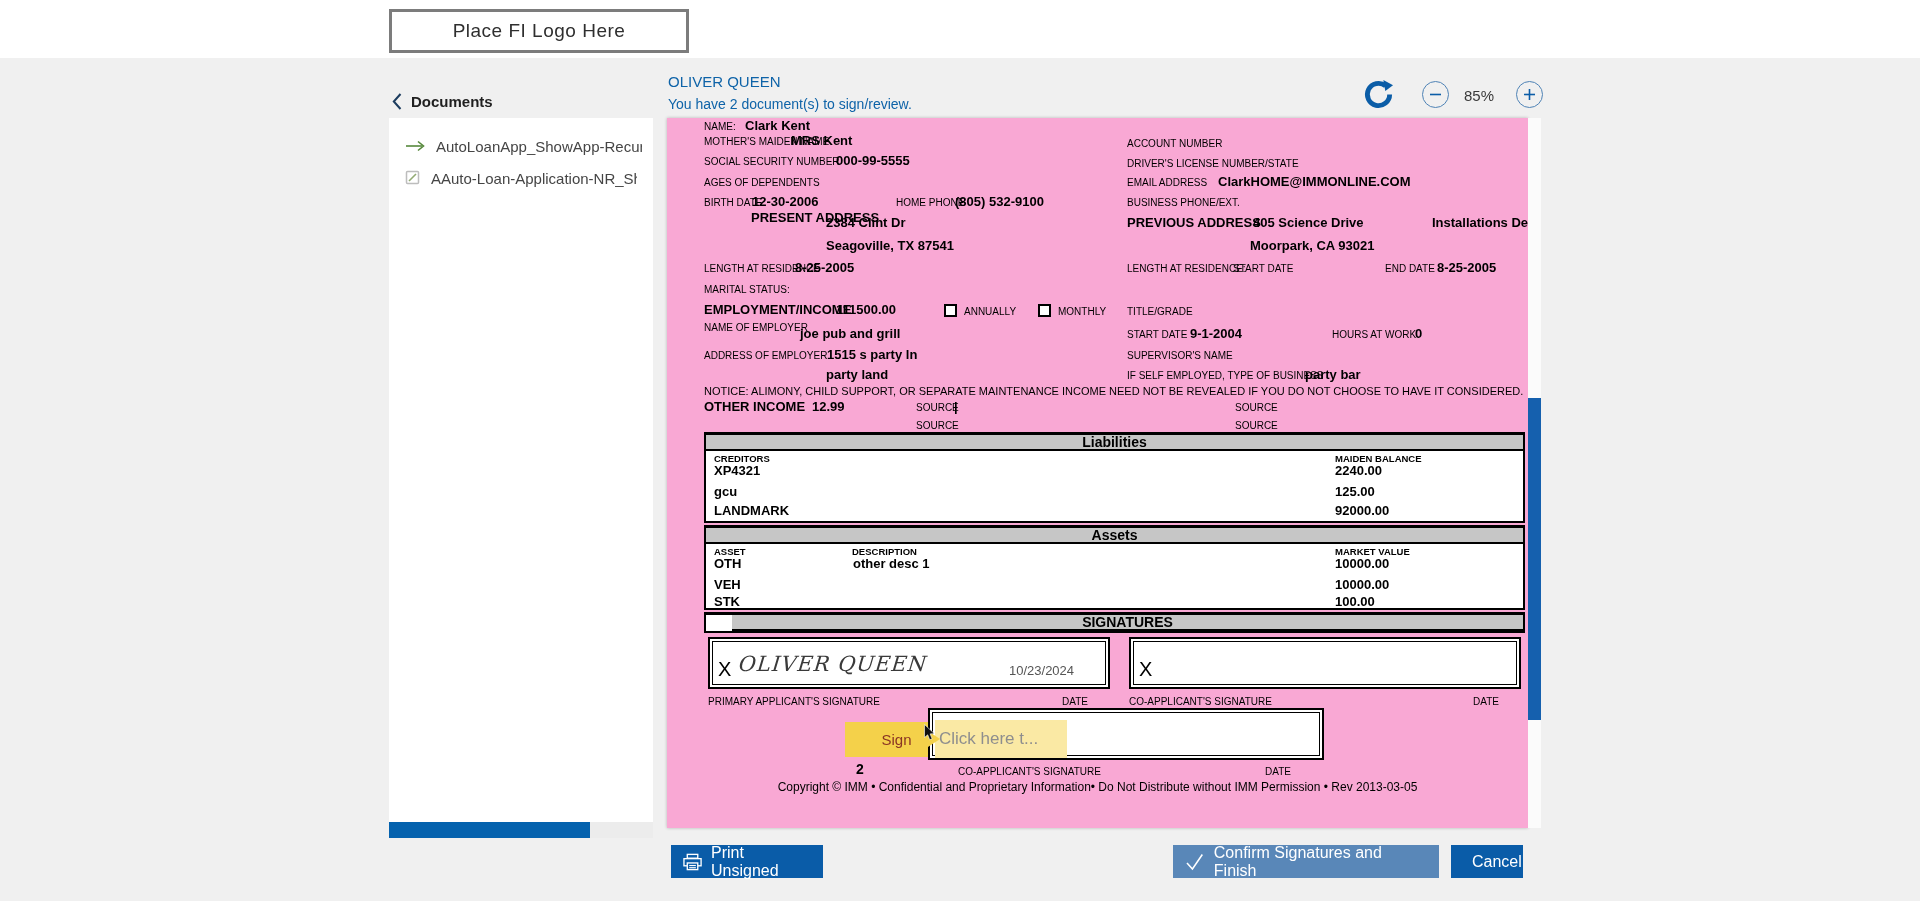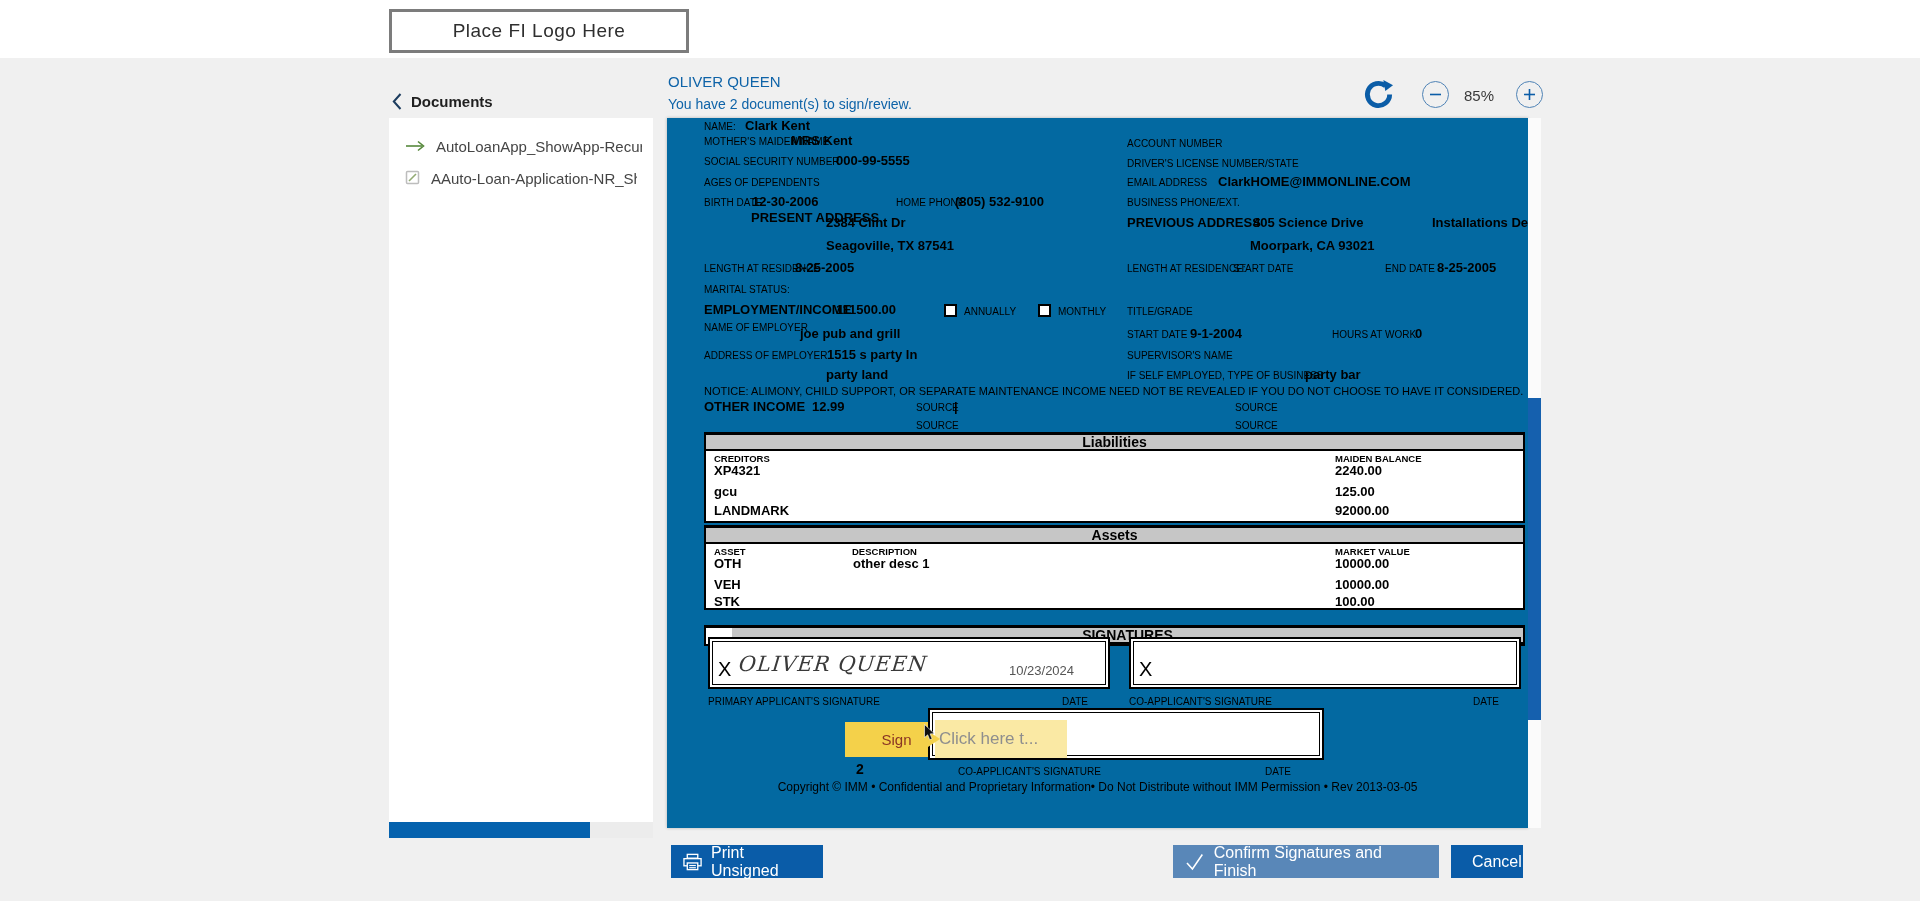--- a/index.html
+++ b/index.html
@@ -30,21 +30,21 @@
 
   
   .viewer-name { position:absolute; left:668px; top:73px; font-size:15px; color:#0e63a8; }
   .viewer-sub  { position:absolute; left:668px; top:96px; font-size:14px; color:#0e63a8; }
   .zoom-btn { position:absolute; width:27px; height:27px; border:1px solid #4f83b6; border-radius:50%;
               background:transparent; display:flex; align-items:center; justify-content:center; cursor:pointer; }
   .zoom-pct { position:absolute; left:1464px; top:87px; font-size:15px; color:#3a3a3a; }
   .refresh-wrap { position:absolute; left:1363px; top:79px; width:31px; height:31px; cursor:pointer; }
 
   
-  .page { position:absolute; left:667px; top:118px; width:861px; height:710px; background:#0369a1;
+  .page { position:absolute; left:667px; top:118px; width:861px; height:710px; background:#f9a8d4;
           overflow:hidden; box-shadow:0 0 3px rgba(0,0,0,.25); color:#000; }
   .v-scroll { position:absolute; left:1528px; top:118px; width:13px; height:710px; background:#fbfbfb; }
   .v-thumb  { position:absolute; left:0; top:280px; width:13px; height:322px; background:#1560ae; cursor:pointer; }
 
   .lbl  { position:absolute; font-size:10px; color:#000; white-space:nowrap; }
   .val  { position:absolute; font-size:13px; font-weight:bold; color:#000; white-space:nowrap; }
   .notice { position:absolute; font-size:11px; color:#000; white-space:nowrap; }
   .checkbox { position:absolute; width:13px; height:13px; border:2px solid #000; background:#fff; cursor:pointer; }
 
   .section { position:absolute; left:37px; width:821px; border:2px solid #000; border-top-width:3px; background:#fff; }
@@ -230,21 +230,21 @@
       <span class="val" style="left:8px; top:12px;">OTH</span>
       <span class="val" style="left:147px; top:12px;">other desc 1</span>
       <span class="val" style="left:629px; top:12px;">10000.00</span>
       <span class="val" style="left:8px; top:33px;">VEH</span>
       <span class="val" style="left:629px; top:33px;">10000.00</span>
       <span class="val" style="left:8px; top:50px;">STK</span>
       <span class="val" style="left:629px; top:50px;">100.00</span>
     </div>
   </div>
 
-  <div class="section" style="top:507px;padding-left:26px;">
+  <div class="section" style="top:494px;padding-left:26px;">
     <div class="sec-head">SIGNATURES</div>
   </div>
 
   <div class="sigbox" style="left:41px; top:519px; width:402px; height:52px;">
     <div class="sigbox-inner">
       <span class="xmark" style="left:5px; top:16px;">X</span>
       <span class="script" style="left:26px; top:10px;">OLIVER QUEEN</span>
       <span class="sigdate" style="left:296px; top:21px;">10/23/2024</span>
     </div>
   </div>

